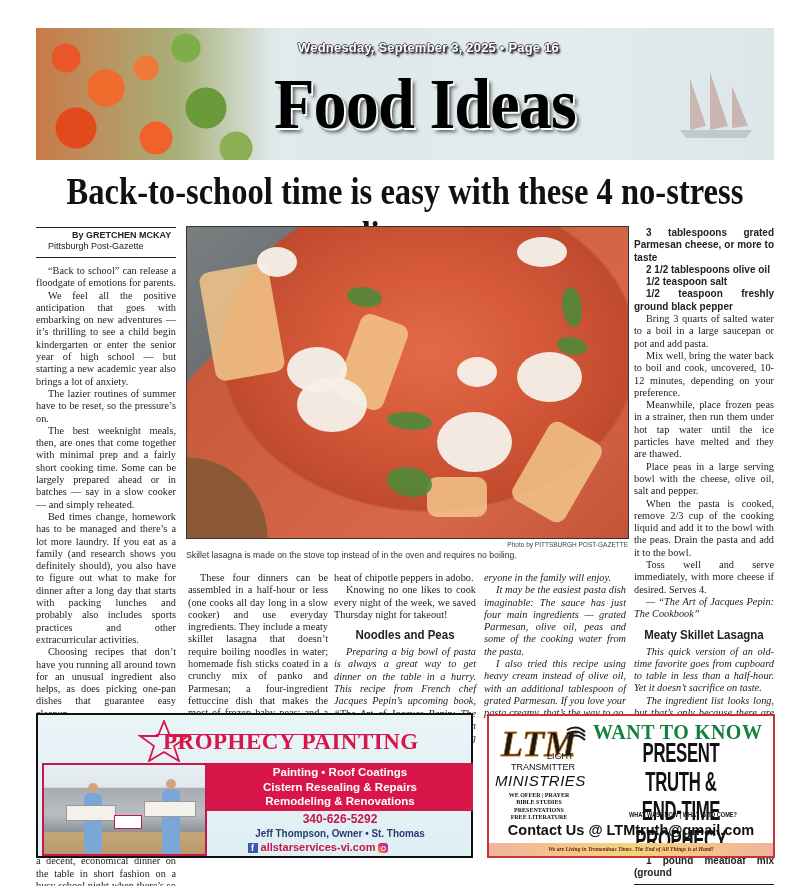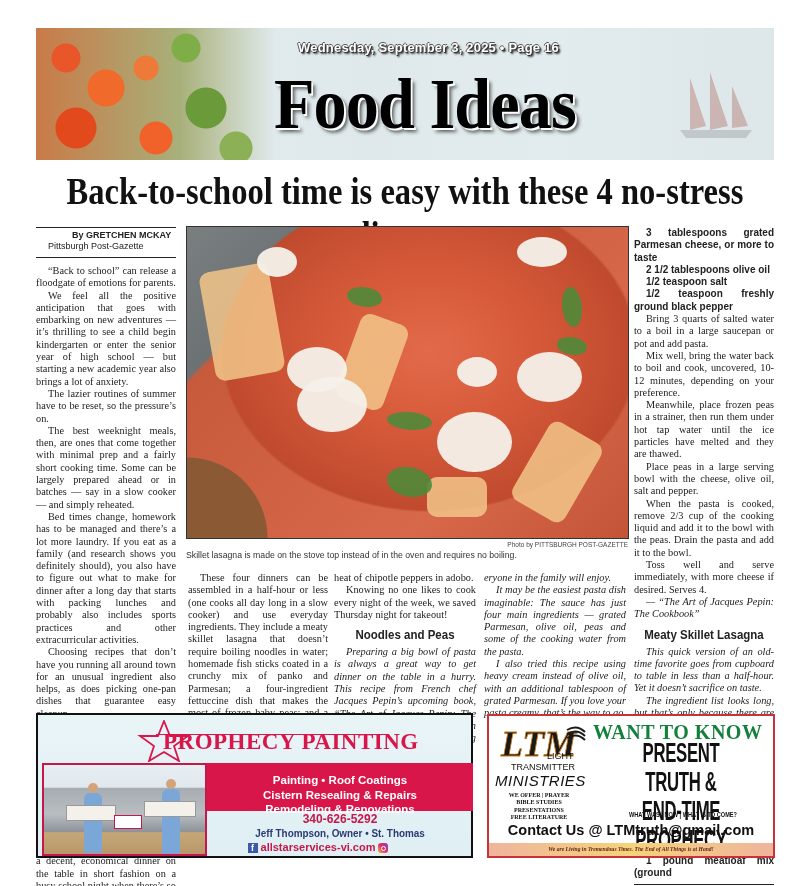--- a/index.html
+++ b/index.html
@@ -109,21 +109,21 @@
   .allstar-photo {
     position: absolute; left: 4px; top: 48px; width: 165px; height: 93px;
     border: 2px solid #c5174a;
     background: linear-gradient(180deg, #e8eef2 0%, #e0e8ee 25%, #a7acb2 26%, #b9bec3 55%, #8e9399 75%, #c6a777 76%, #b8986a 100%);
     overflow: hidden;
   }
   .allstar-band {
     position: absolute; left: 169px; top: 48px; width: 266px; height: 48px;
     background: #d9164a; color: #fff; text-align: center;
     font-family: "Liberation Sans", sans-serif; font-weight: bold; font-size: 11.5px; line-height: 14.5px;
-    padding-top: 10px;
+    padding-top: 2px;
   }
   .allstar-phone {
     position: absolute; left: 169px; top: 97px; width: 266px; text-align: center;
     font-family: "Liberation Sans", sans-serif; font-weight: bold; font-size: 12px; color: #c5174a;
   }
   .allstar-owner {
     position: absolute; left: 169px; top: 112px; width: 266px; text-align: center;
     font-family: "Liberation Sans", sans-serif; font-weight: bold; font-size: 11px; color: #2b3b74;
     transform: scaleX(0.9);
   }

